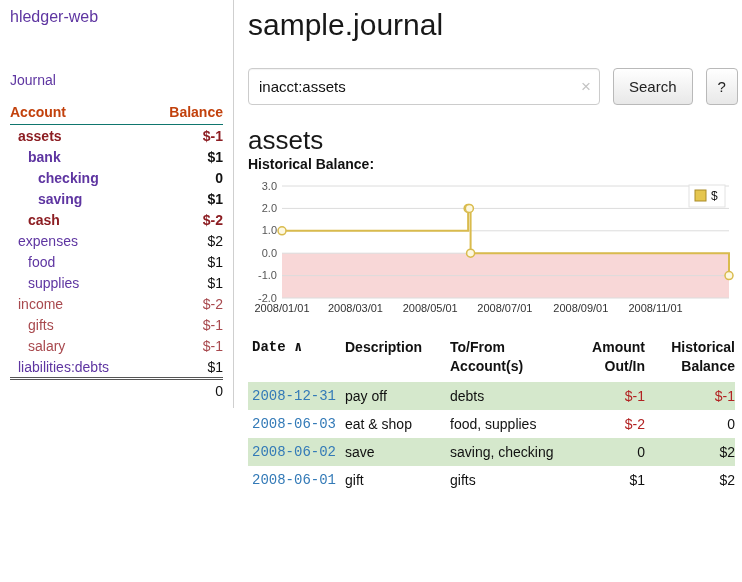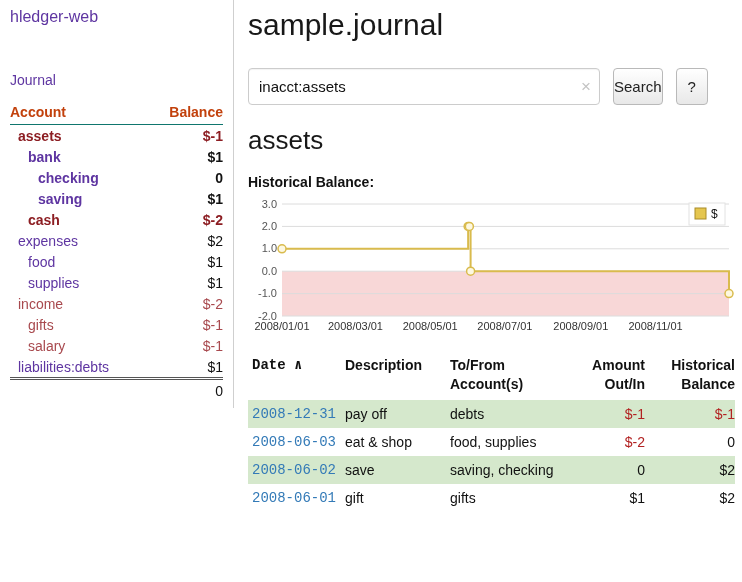--- a/index.html
+++ b/index.html
@@ -41,27 +41,27 @@
   .search-box input {
     width:100%; height:37px; font-size:15px; font-family:inherit; color:#111;
     padding:0 28px 0 10px; border:1px solid #ccc; border-radius:4px; outline:none;
     box-shadow:inset 0 1px 1px rgba(0,0,0,.05);
   }
   .clear-icon {
     position:absolute; right:9px; top:50%; transform:translateY(-52%);
     color:#c4c4c4; font-size:17px; line-height:1; cursor:pointer;
   }
   .btn {
-    height:37px; padding:0 0; font-size:15px; font-family:inherit; color:#222;
+    height:37px; padding:0 15px; font-size:15px; font-family:inherit; color:#222;
     background:linear-gradient(#ffffff,#e8e8e8); border:1px solid #b9b9b9;
     border-radius:4px; cursor:pointer;
   }
   .btn-help { padding:0 11px; }
   h2.account-heading { font-size:26px; font-weight:400; color:#181818; margin-top:20px; }
-  .chart-title { font-size:14px; font-weight:700; margin-top:18px; }
+  .chart-title { font-size:14px; font-weight:700; }
   #chart { display:block; margin-top:6px; }
   .ytick  { font:11px "Liberation Sans","DejaVu Sans",sans-serif; fill:#555; }
   .xtick  { font:11px "Liberation Sans","DejaVu Sans",sans-serif; fill:#333; }
   .legend-label { font:12px "Liberation Sans","DejaVu Sans",sans-serif; fill:#111; }
 
   
   table.register { width:487px; border-collapse:collapse; margin-top:16px; font-size:14px; table-layout:fixed; }
   .register th { font-weight:700; text-align:left; vertical-align:top; padding:2px 0 6px 0; line-height:1.35; }
   .register th.num, .register td.num { text-align:right; }
   .register td { padding:5px 0; vertical-align:top; line-height:1.3; }

